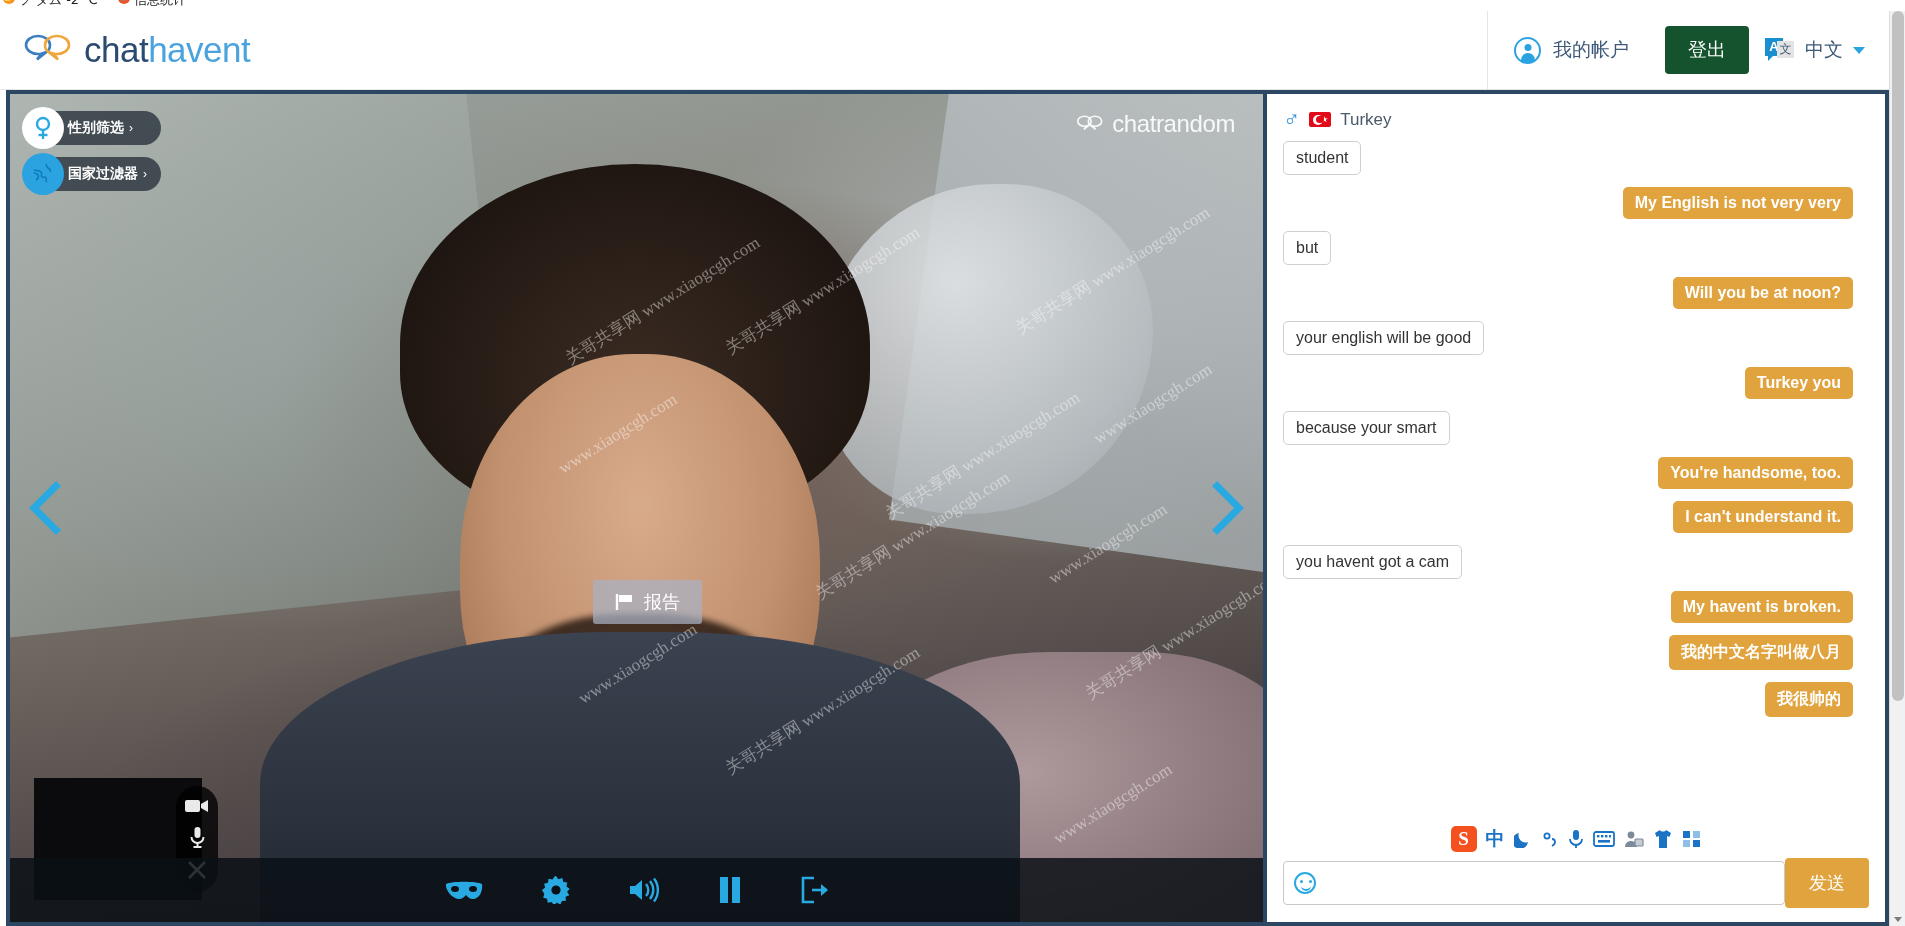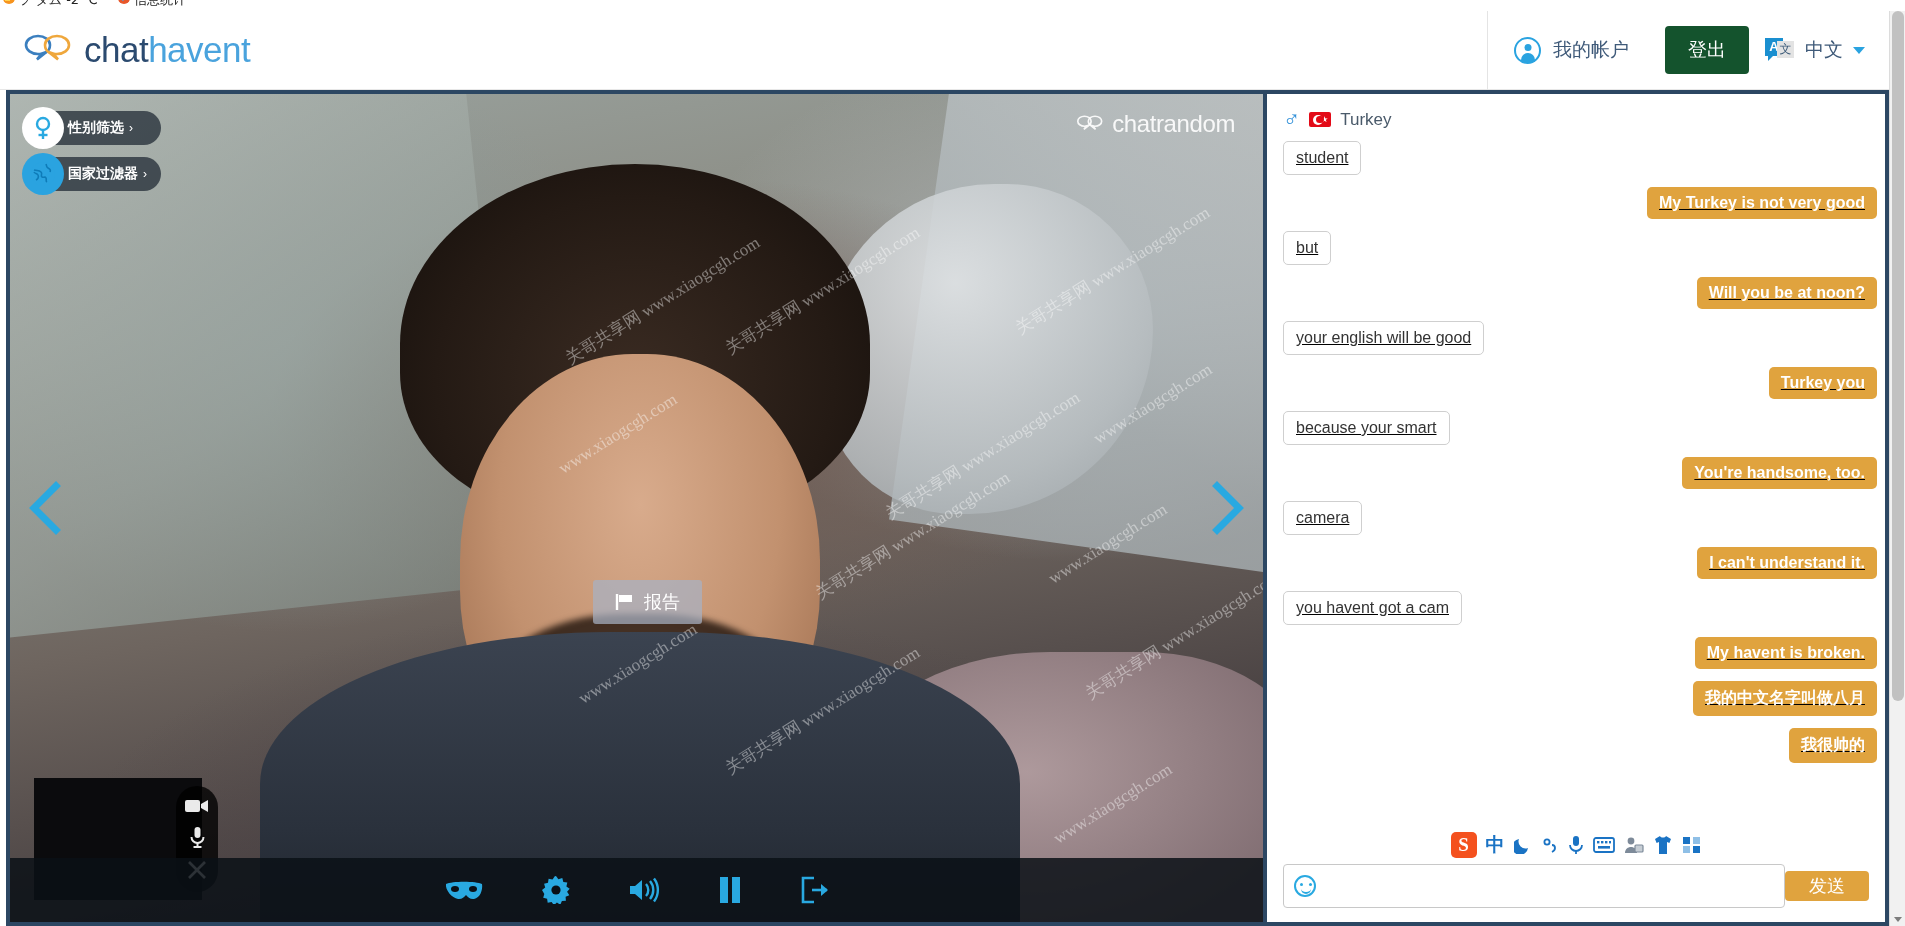--- a/index.html
+++ b/index.html
@@ -189,21 +189,21 @@
   .flag-tr {
     width: 22px; height: 15px; background: #e30a17; border-radius: 2px;
     position: relative; display: inline-block; flex: none;
   }
   .flag-tr::before { content:""; position:absolute; left:4px; top:2.5px; width:10px; height:10px;
     border-radius:50%; background:#fff; }
   .flag-tr::after { content:""; position:absolute; left:7px; top:3.6px; width:7.6px; height:7.6px;
     border-radius:50%; background:#e30a17; }
   .flag-star { position:absolute; right:3px; top:3.6px; color:#fff; font-size:8px; line-height:8px; }
 
-  .chat-log { flex: 1; overflow: hidden; padding: 4px 8px 0 16px; position: relative; text-decoration: underline; }
+  .chat-log { flex: 1; overflow: hidden; padding: 4px 32px 0 16px; position: relative; }
   .msg-row { display: flex; margin-bottom: 12px; }
   .msg-row.them { justify-content: flex-start; }
   .msg-row.me { justify-content: flex-end; }
   .bubble-them {
     border: 1px solid #cfcfcf; border-radius: 5px; background: #fff;
     color: #333; font-size: 16px; padding: 7px 12px; max-width: 420px;
   }
   .bubble-me {
     background: #e0a33e; color: #fff; border-radius: 5px;
     font-size: 16px; padding: 7px 12px; max-width: 420px; font-weight: bold;
@@ -234,21 +234,21 @@
             position: relative; flex: none; cursor: pointer; }
   .smiley::before { content:""; position:absolute; left:4px; top:6px; width:3px; height:3px;
             border-radius:50%; background:#29a9e1; box-shadow: 9px 0 0 #29a9e1; }
   .smiley::after { content:""; position:absolute; left:4.5px; top:10px; width:10px; height:5px;
             border-bottom:2px solid #29a9e1; border-radius:0 0 8px 8px; }
   .msg-input {
     flex: 1; border: none; outline: none; height: 40px; font-size: 16px;
     padding: 0 10px; font-family: inherit; color: #333; background: transparent;
   }
   .send-btn {
-    height: 30px; min-width: 84px; background: #e0a33e; color: #fff; border: none;
+    height: 50px; min-width: 84px; background: #e0a33e; color: #fff; border: none;
     border-radius: 4px; font-size: 18px; cursor: pointer; font-family: inherit;
   }
 
   
   .page-scrollbar {
     position: absolute; top: 11px; right: 0; width: 16px; height: 915px; background: #f1f1f1;
     border-left: 1px solid #dcdcdc;
   }
   .page-scrollbar .thumb {
     position: absolute; top: 0; left: 2px; width: 12px; height: 690px;
@@ -449,42 +449,39 @@
           <span class="flag-star">★</span>
         </span>
       <span>Turkey</span>
     </div>
 
     <div class="chat-log" id="chat-log">
         <div class="msg-row them">
           <div class="bubble-them">student</div>
         </div>
         <div class="msg-row me">
-          <div class="bubble-me">My Turkey is not very good</div>
+          <div class="bubble-me">My English is not very very</div>
         </div>
         <div class="msg-row them">
           <div class="bubble-them">but</div>
         </div>
         <div class="msg-row me">
           <div class="bubble-me">Will you be at noon?</div>
         </div>
         <div class="msg-row them">
           <div class="bubble-them">your english will be good</div>
         </div>
         <div class="msg-row me">
           <div class="bubble-me">Turkey you</div>
         </div>
         <div class="msg-row them">
           <div class="bubble-them">because your smart</div>
         </div>
         <div class="msg-row me">
           <div class="bubble-me">You're handsome, too.</div>
-        </div>
-        <div class="msg-row them">
-          <div class="bubble-them">camera</div>
         </div>
         <div class="msg-row me">
           <div class="bubble-me">I can't understand it.</div>
         </div>
         <div class="msg-row them">
           <div class="bubble-them">you havent got a cam</div>
         </div>
         <div class="msg-row me">
           <div class="bubble-me">My havent is broken.</div>
         </div>

